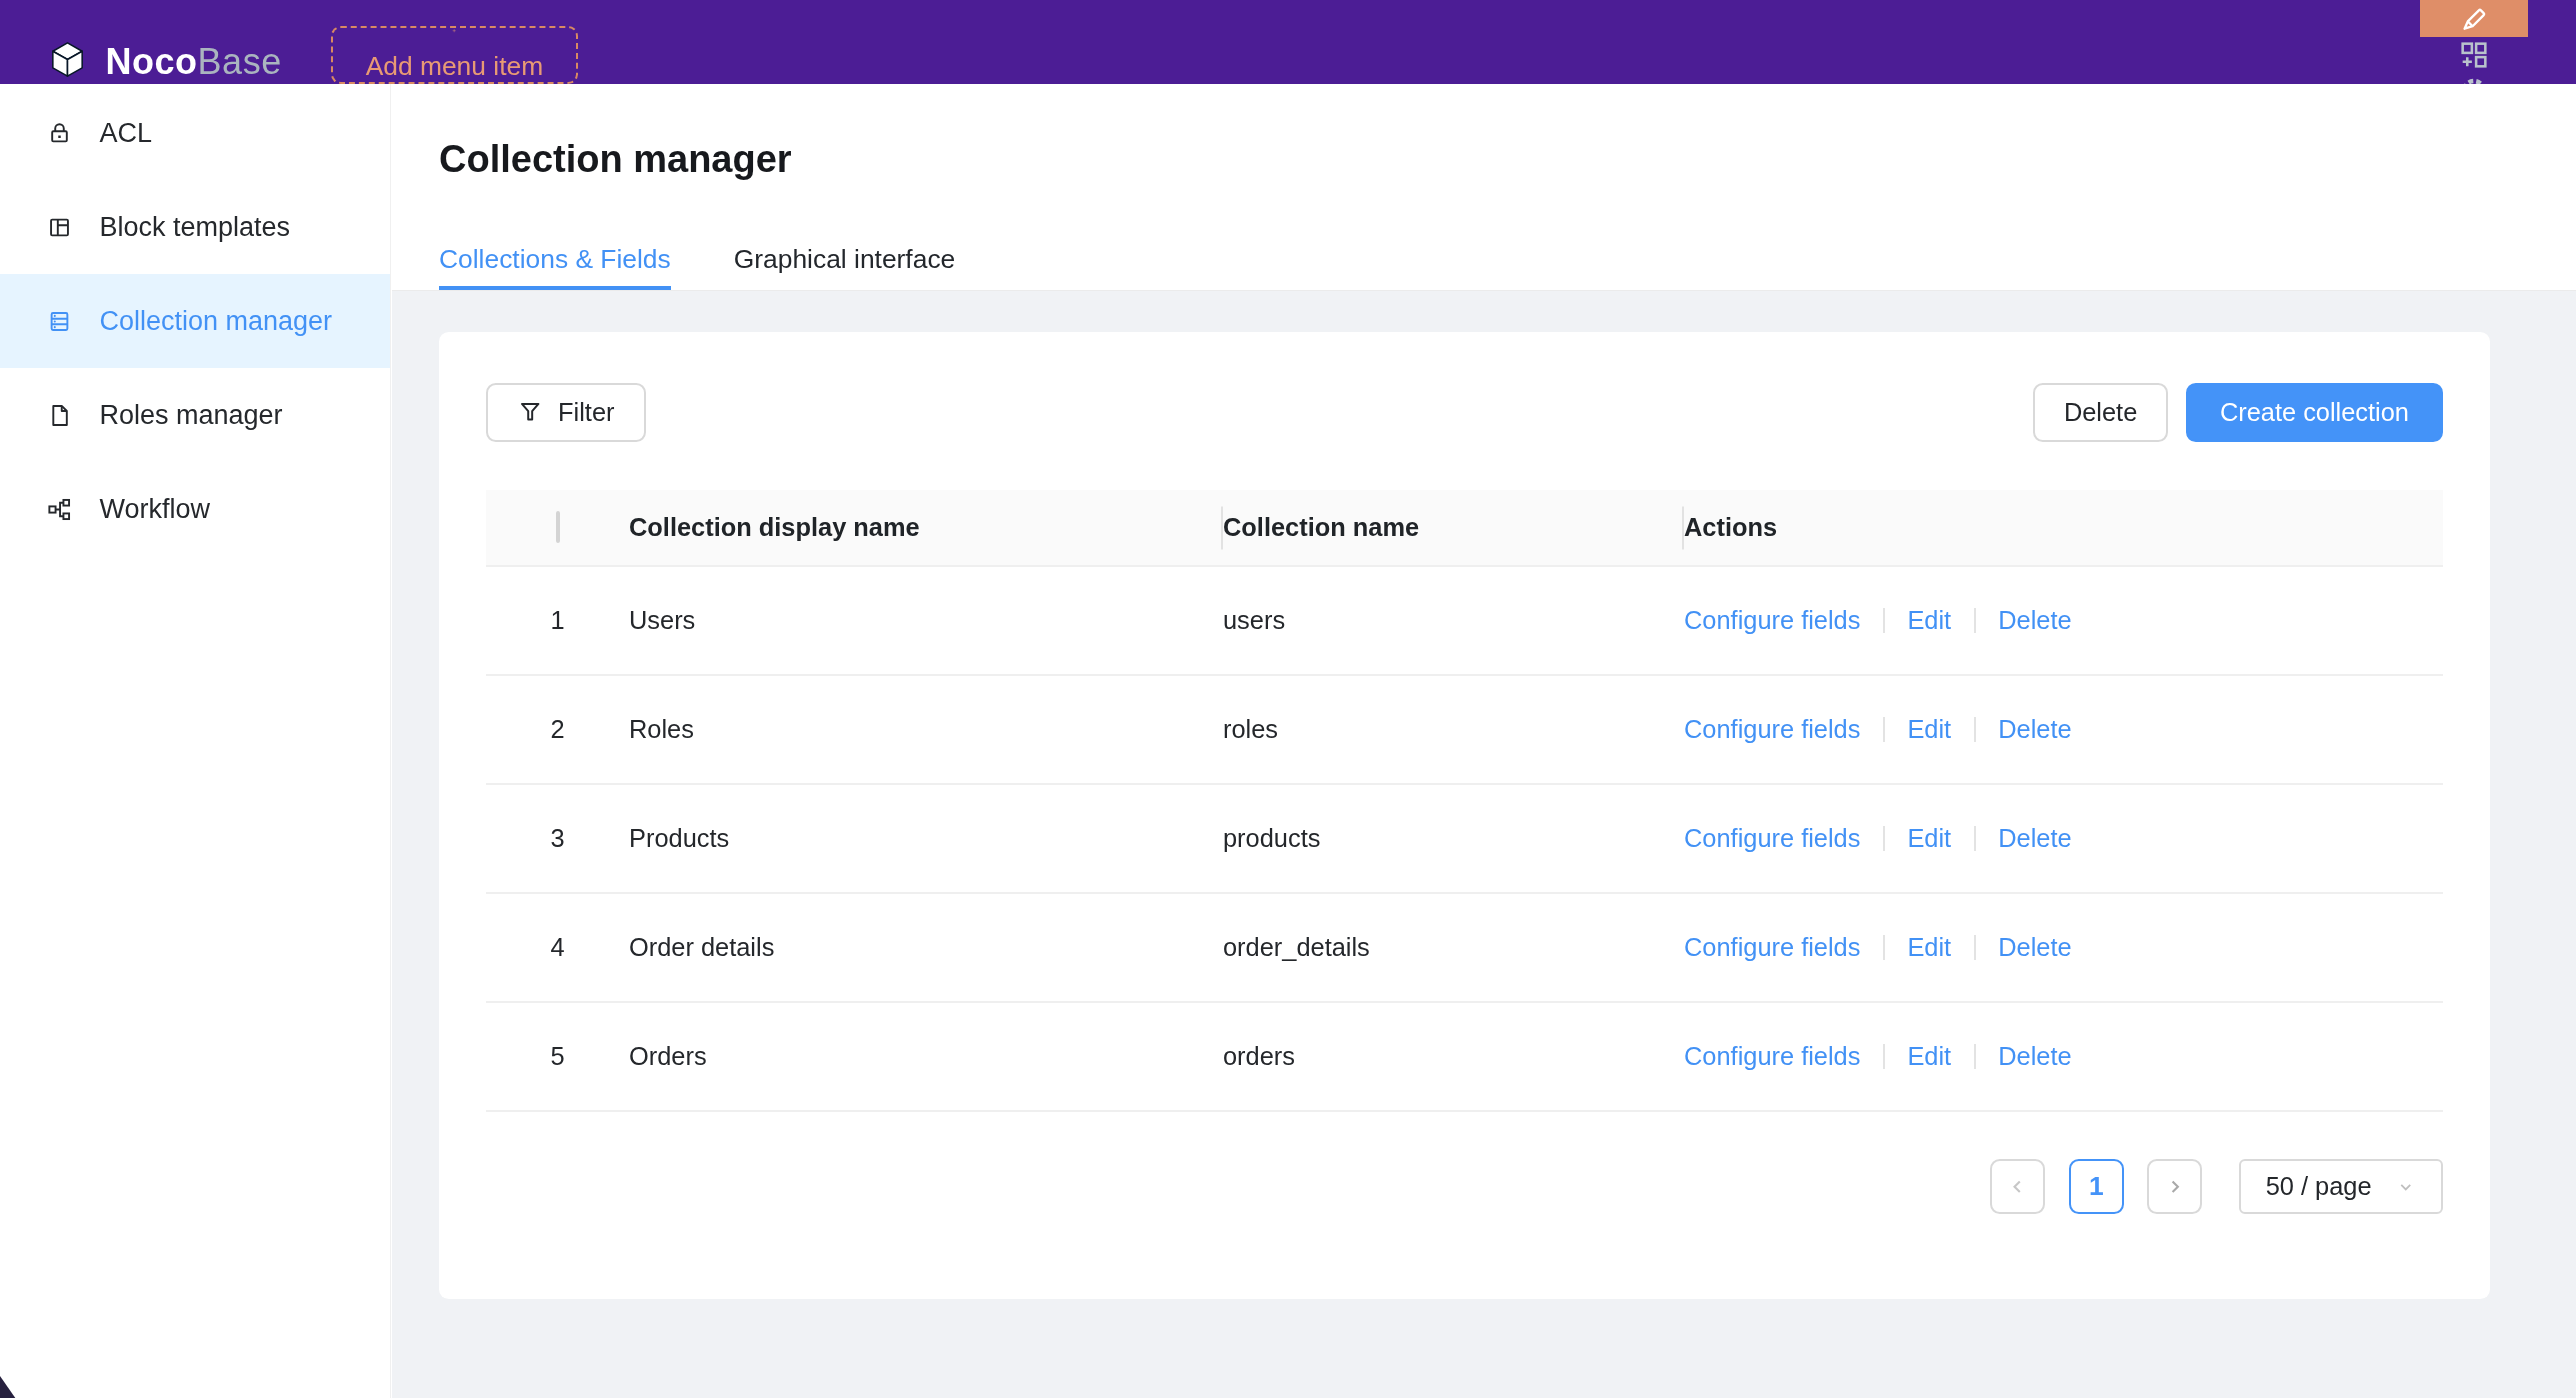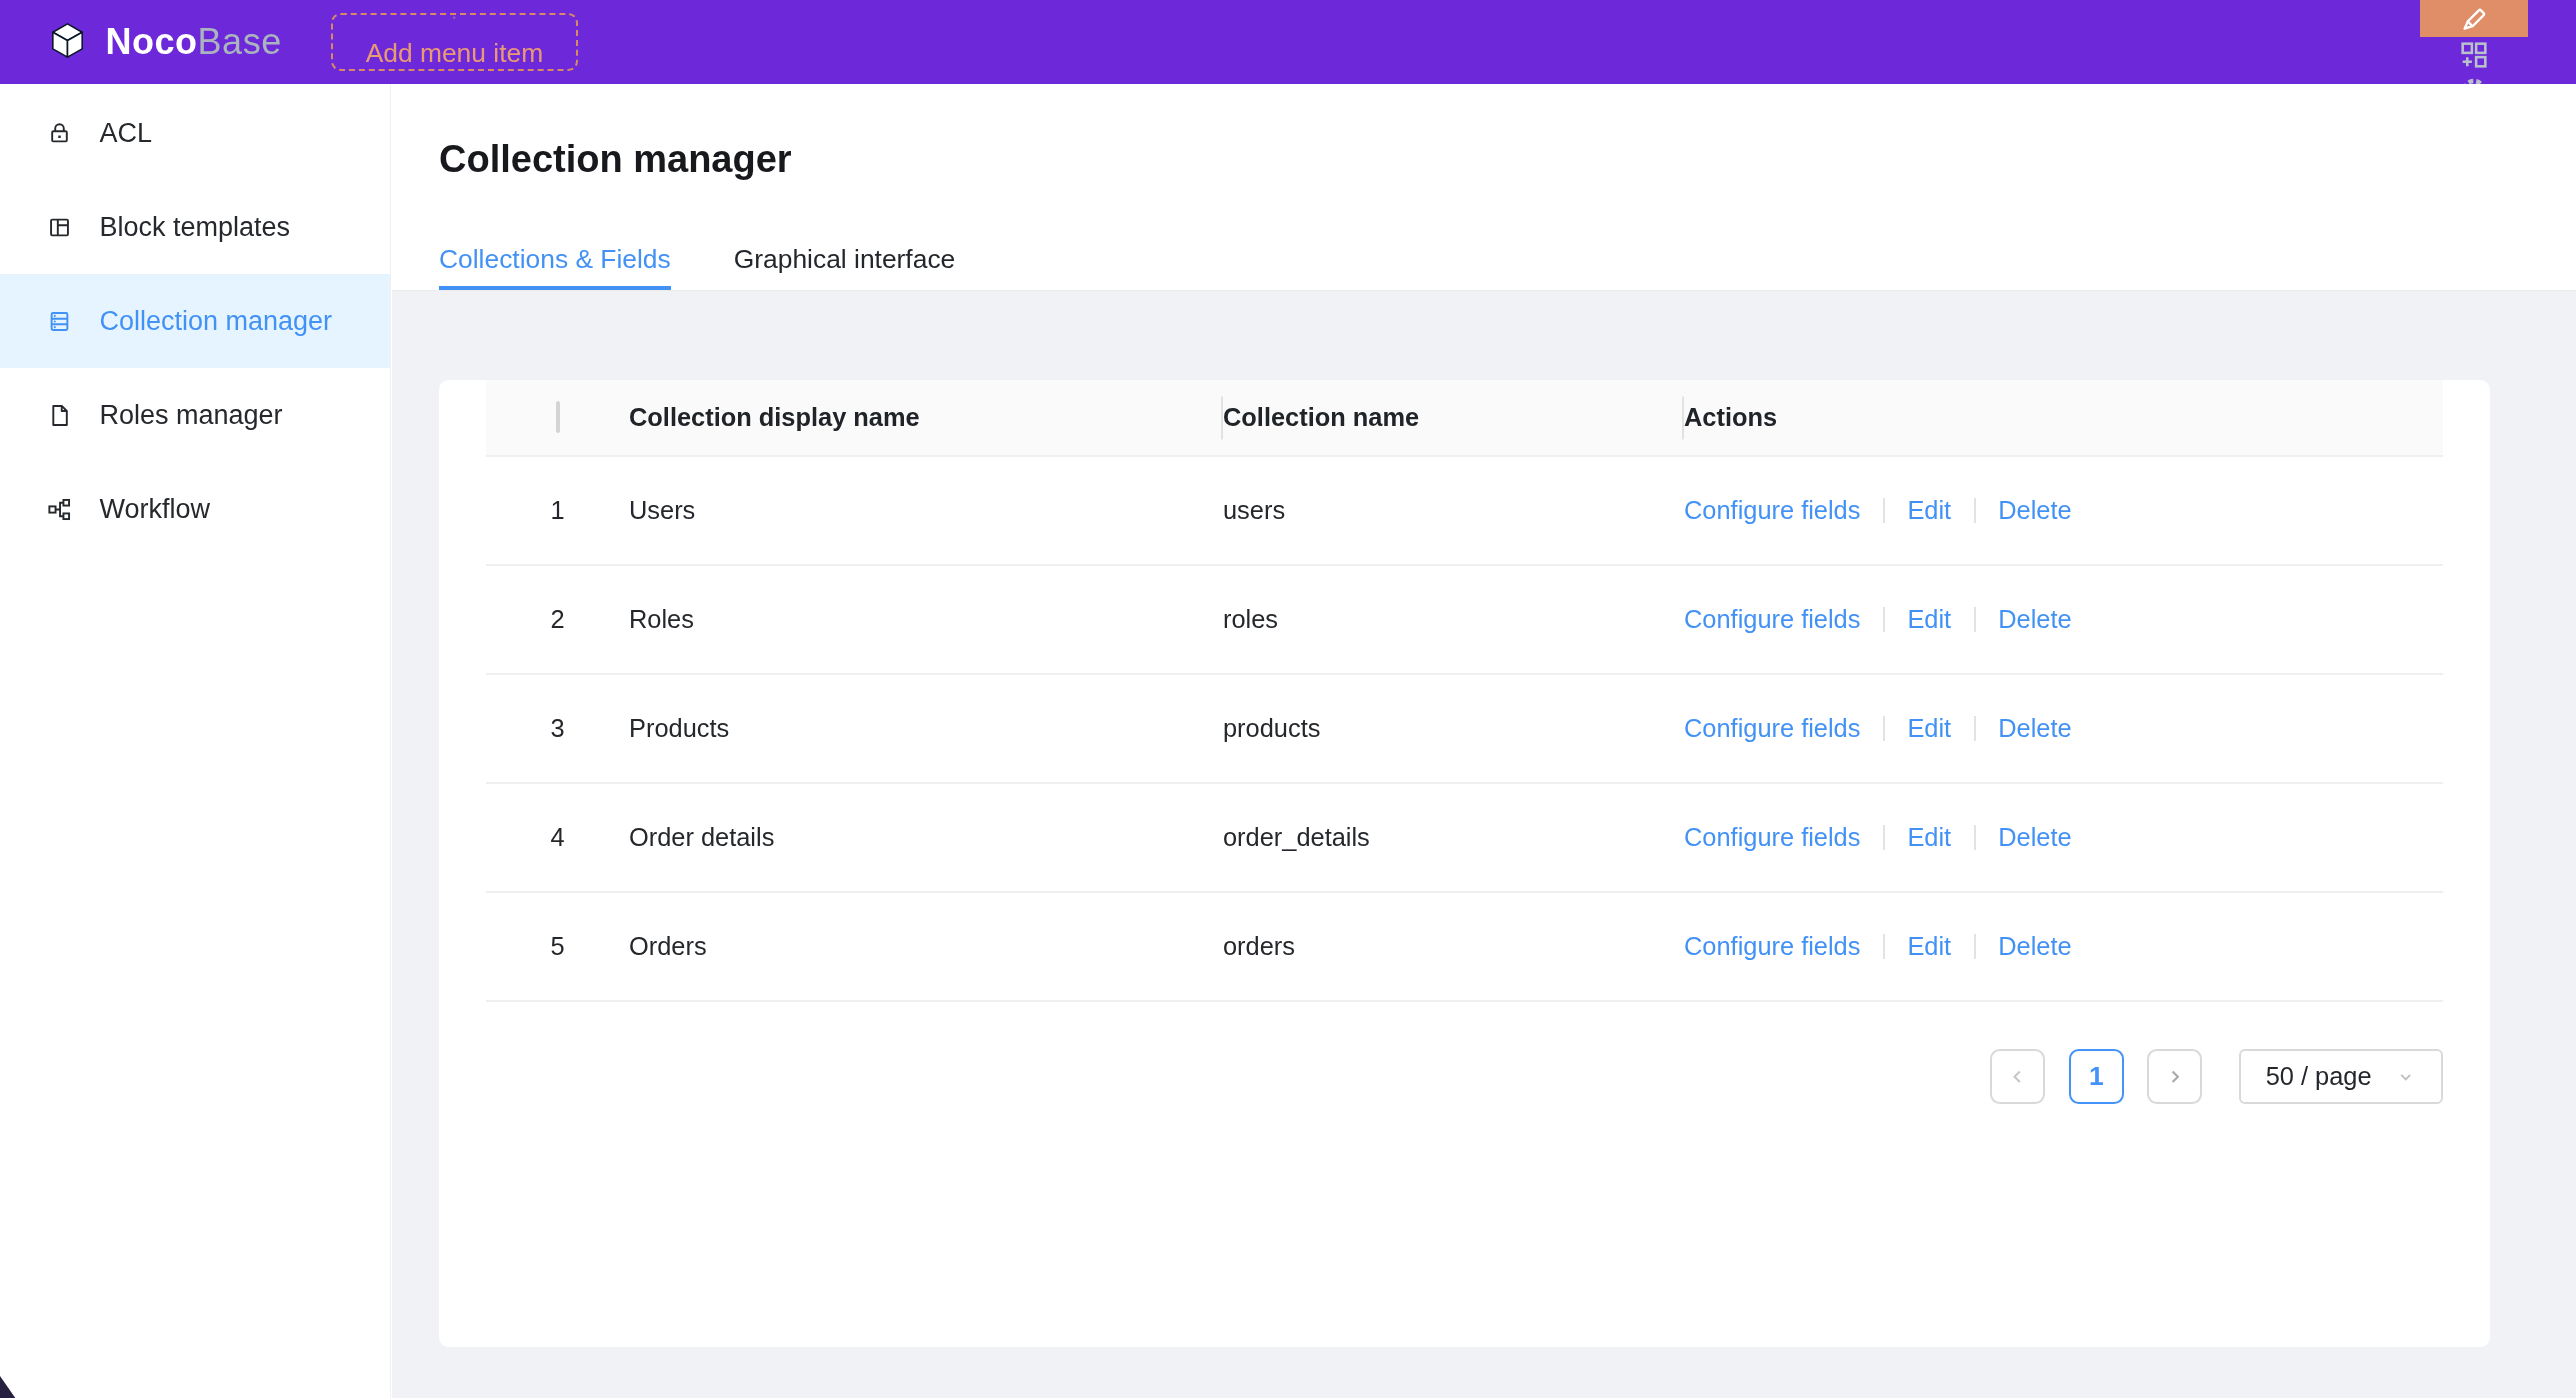--- a/index.html
+++ b/index.html
@@ -6,21 +6,21 @@
   html,body { margin:0; padding:0; }
   body {
     width:2576px; height:1399px; overflow:hidden;
     font-family:"Liberation Sans", sans-serif;
     background:#ffffff; color:#24272b; position:relative;
   }
   svg { display:block; }
 
   
   .topbar {
-    height:84px; background:#6d28d9; display:flex; align-items:center;
+    height:84px; background:#4c1d95; display:flex; align-items:flex-end;
   }
   .logo { display:flex; align-items:center; gap:15.6px; padding-left:45px; cursor:pointer; }
   .logo-text { font-size:36px; letter-spacing:0.5px; }
   .logo-noco { color:#ffffff; font-weight:700; }
   .logo-base { color:#aab4bf; font-weight:400; }
   .add-menu {
     margin-left:49px; height:58px; padding:0 33px;
     display:flex; align-items:center; gap:17.6px;
     background:transparent; border:2.9px dashed #d98a62; border-radius:9.8px;
     color:#e89a74; font-size:26.4px; font-family:inherit; cursor:pointer;flex-direction:column;
@@ -201,20 +201,36 @@
       </div>
       <div class="tab">
         <span>Graphical interface</span>
       </div>
     </div>
   </div>
 
   <div class="content">
     <div class="card">
 
+      <div class="card-toolbar">
+        <button class="btn">
+          <svg width="26.4" height="26.4" viewBox="0 0 24 24" fill="none" stroke="#24272b" stroke-width="1.8" stroke-linejoin="round">
+            <path d="M4.5 4.5 H19.5 L13.8 11.1 V18.7 H10.2 V11.1 Z"></path>
+          </svg>
+          <span>Filter</span>
+        </button>
+        <div class="toolbar-right">
+          <button class="btn">
+            <span>Delete</span>
+          </button>
+          <button class="btn btn-primary">
+            <span>Create collection</span>
+          </button>
+        </div>
+      </div>
 
       <table class="collections">
         <colgroup>
             <col style="width:143px">
             <col style="width:594px">
             <col style="width:461px">
             <col>
           </colgroup>
         <thead>
           <tr>

